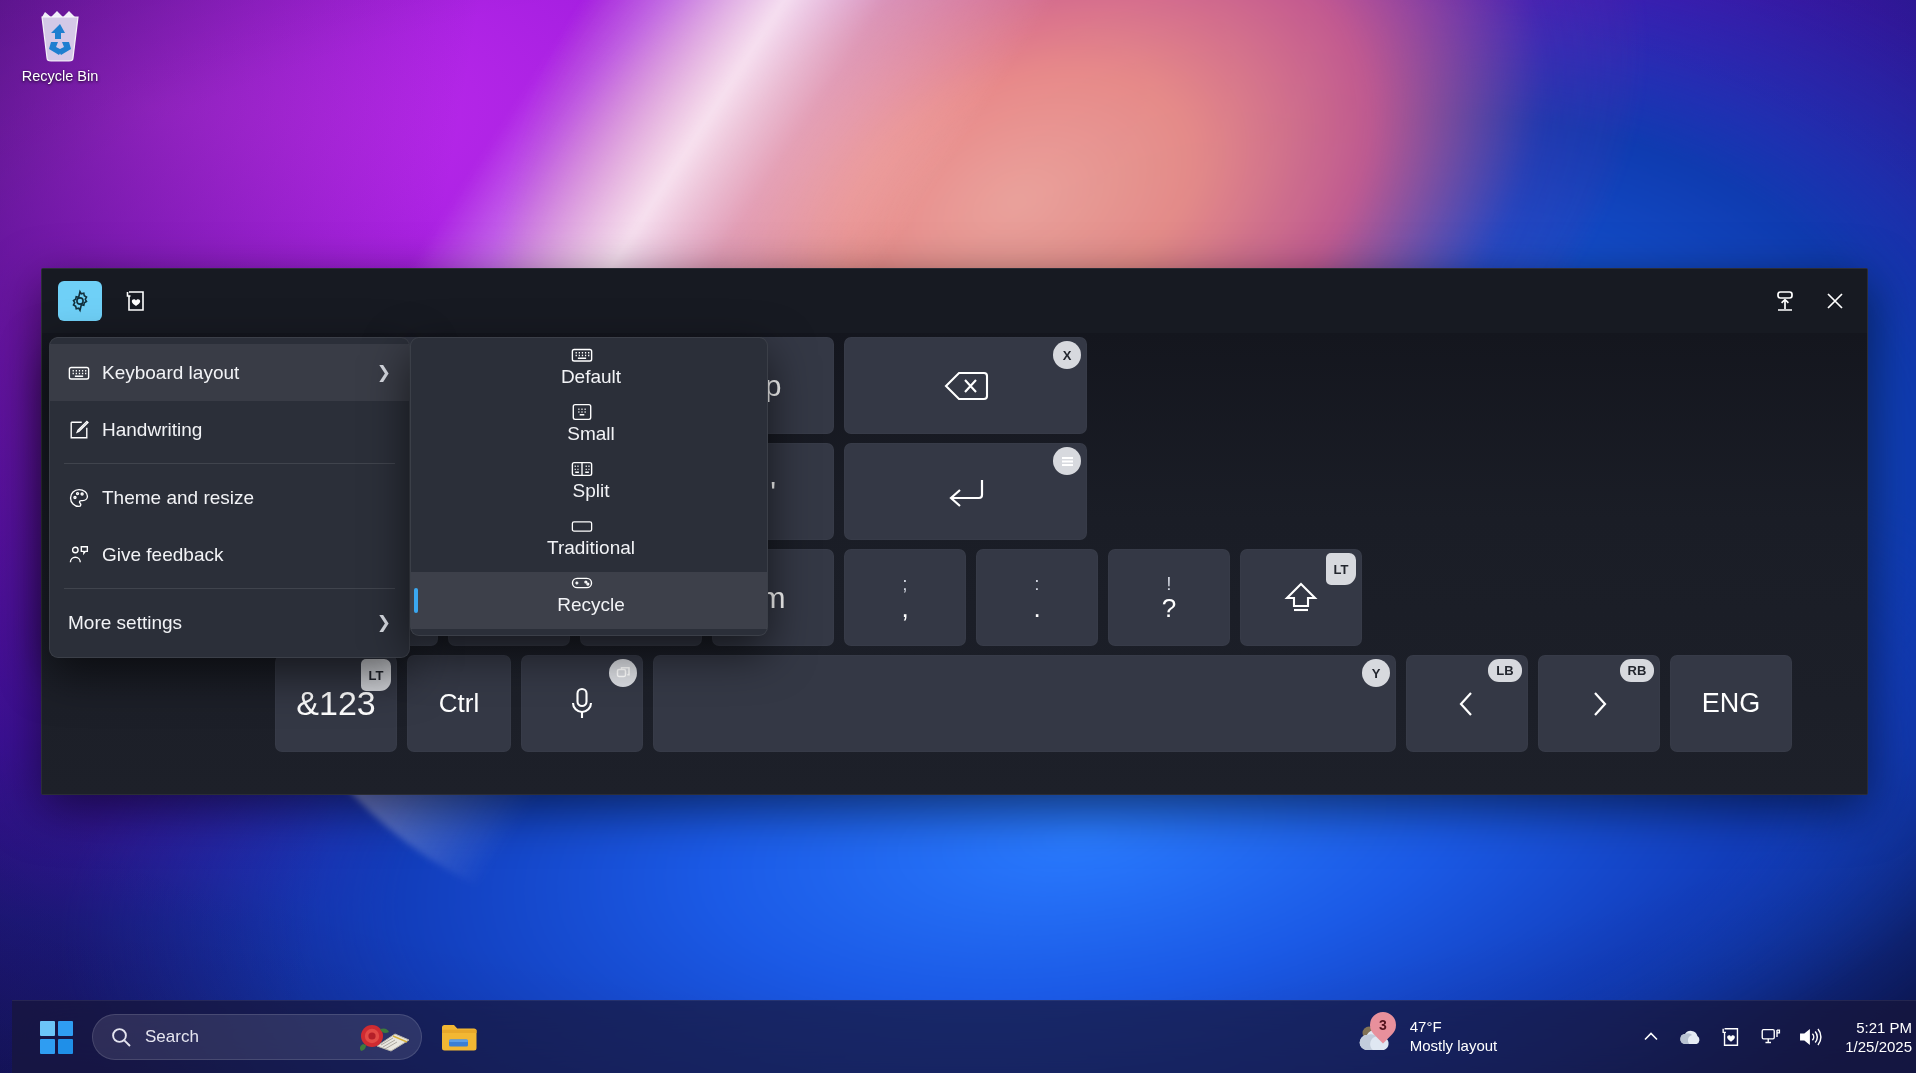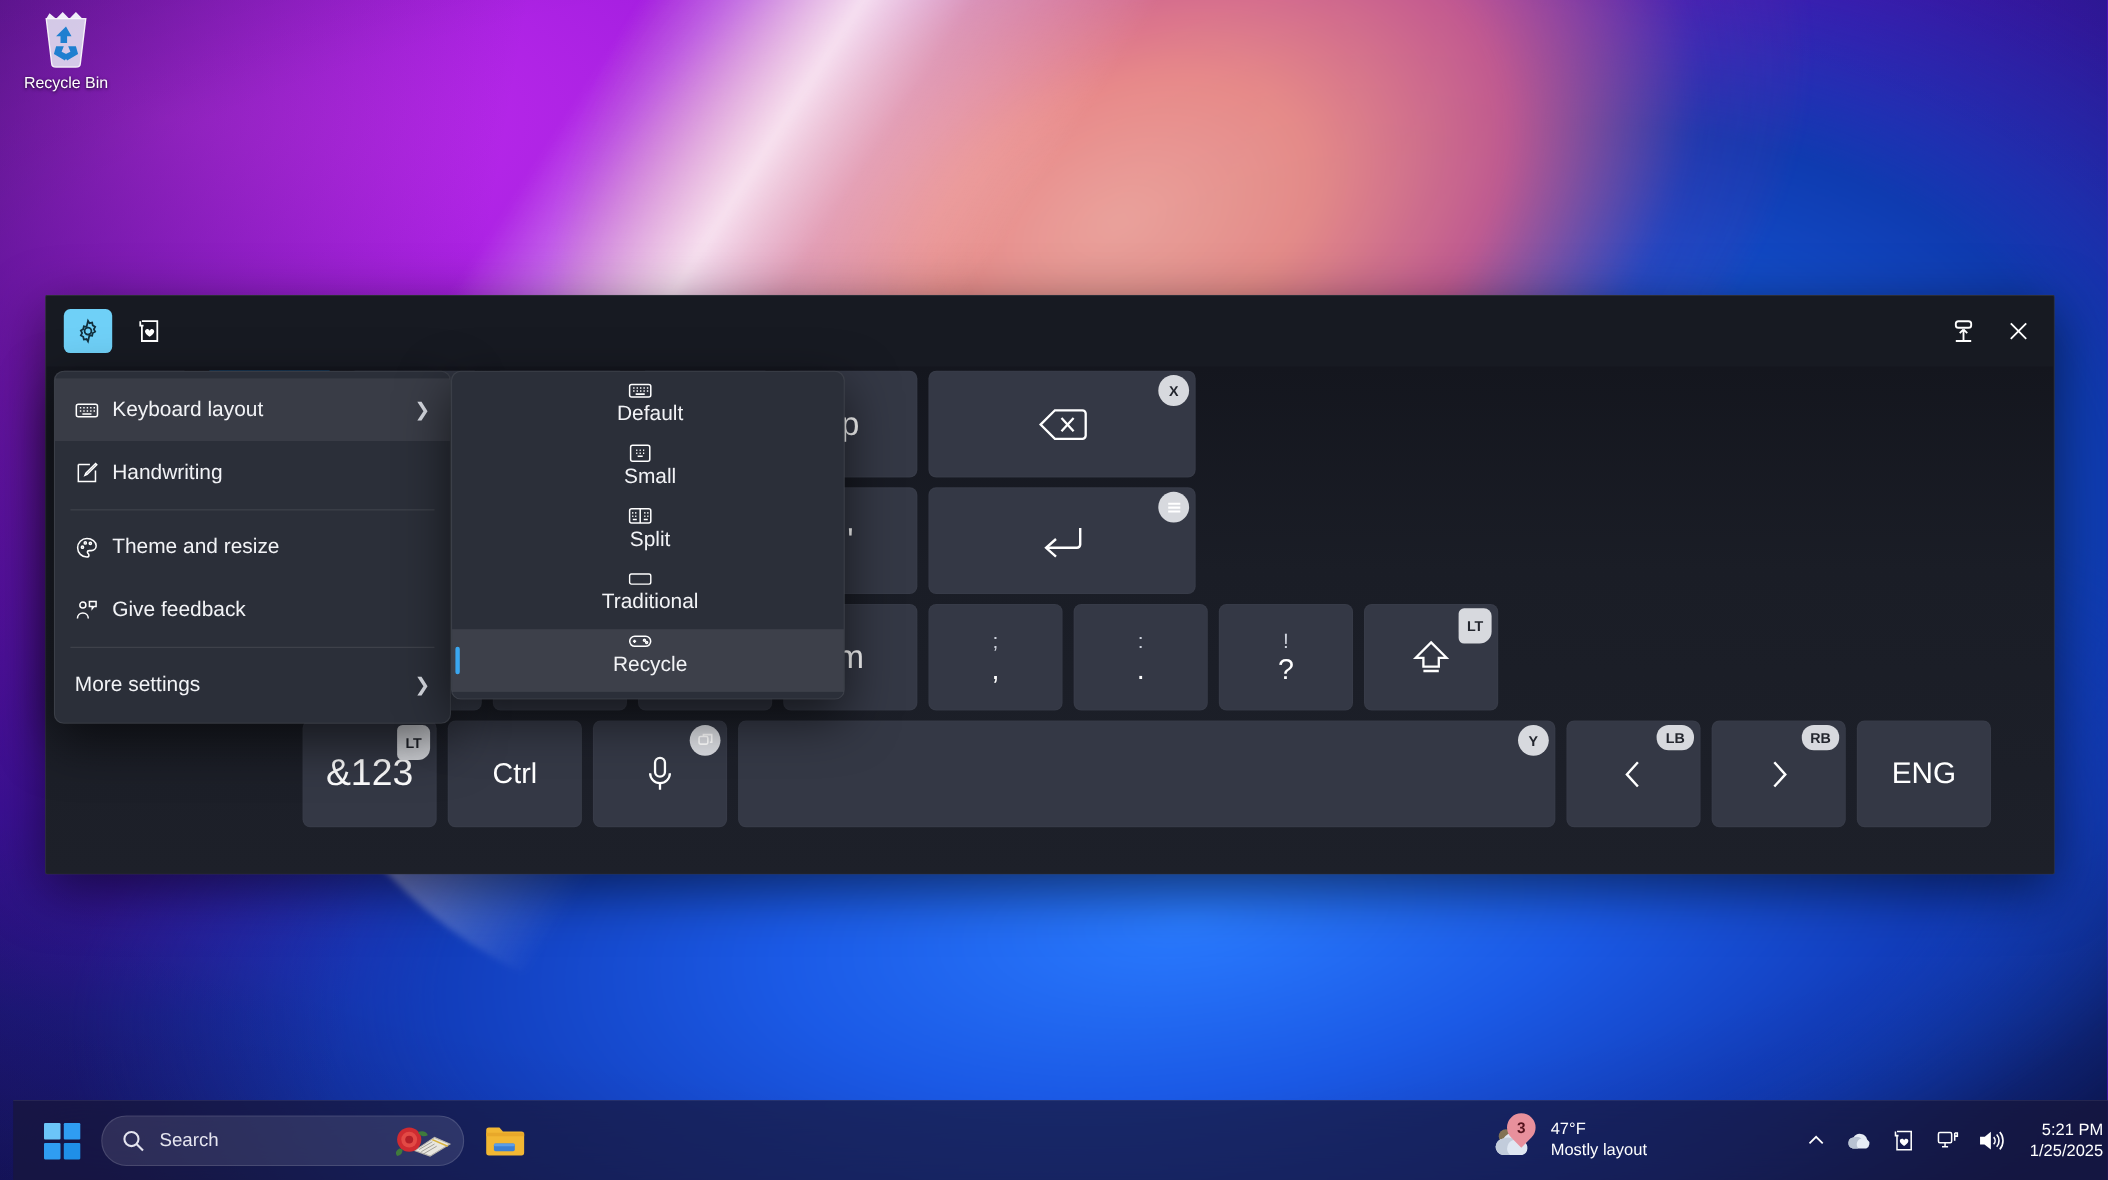--- a/index.html
+++ b/index.html
@@ -409,21 +409,21 @@
         <span class="badge trig">LT</span>
       </div>
     </div>
 
     <div class="kb-row" style="margin-bottom:0">
       <div style="width:213px;flex:0 0 auto"></div>
       <div class="key" style="width:122px">
         <span style="font-size:34px">&amp;123</span>
         <span class="badge trig">LT</span>
       </div>
-      <div class="key" style="width:122px">
+      <div class="key" style="width:104px">
         <span style="font-size:26px">Ctrl</span>
       </div>
       <div class="key" style="width:122px">
         <svg width="26" height="38" viewBox="0 0 26 38" stroke="#fff" stroke-width="2.1" fill="none">
           <rect x="8.5" y="4" width="9" height="17" rx="4.5"></rect>
           <path d="M4 18 a9 9 0 0 0 18 0"></path>
           <path d="M13 27 V33"></path>
         </svg>
         <span class="badge round">
           <svg width="15" height="14" viewBox="0 0 15 14" stroke="#23262e" stroke-width="1.5" fill="none">

